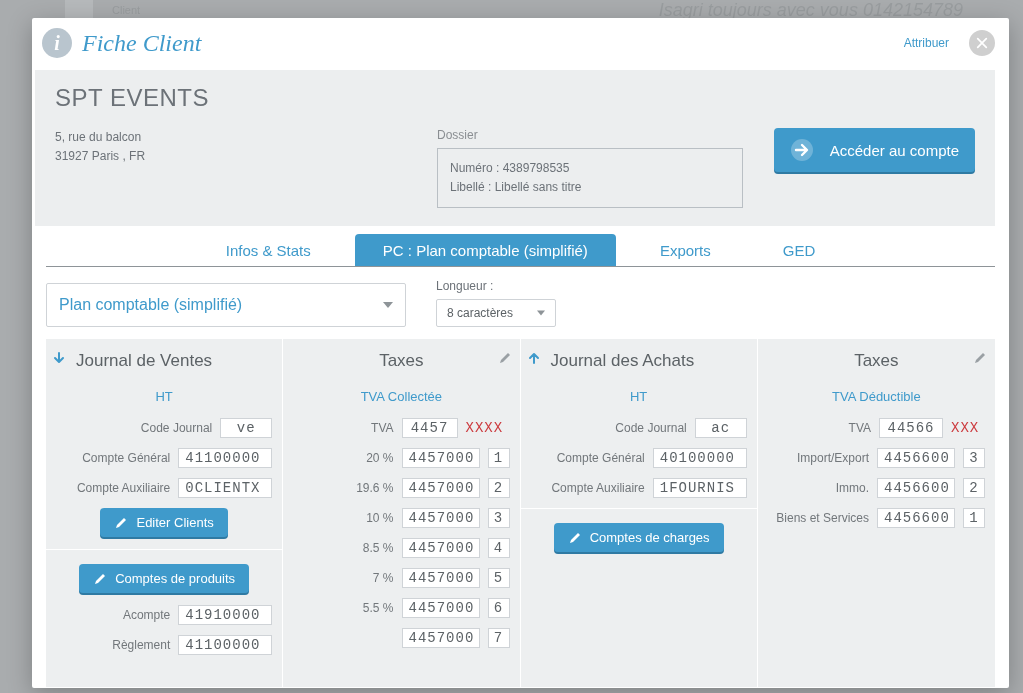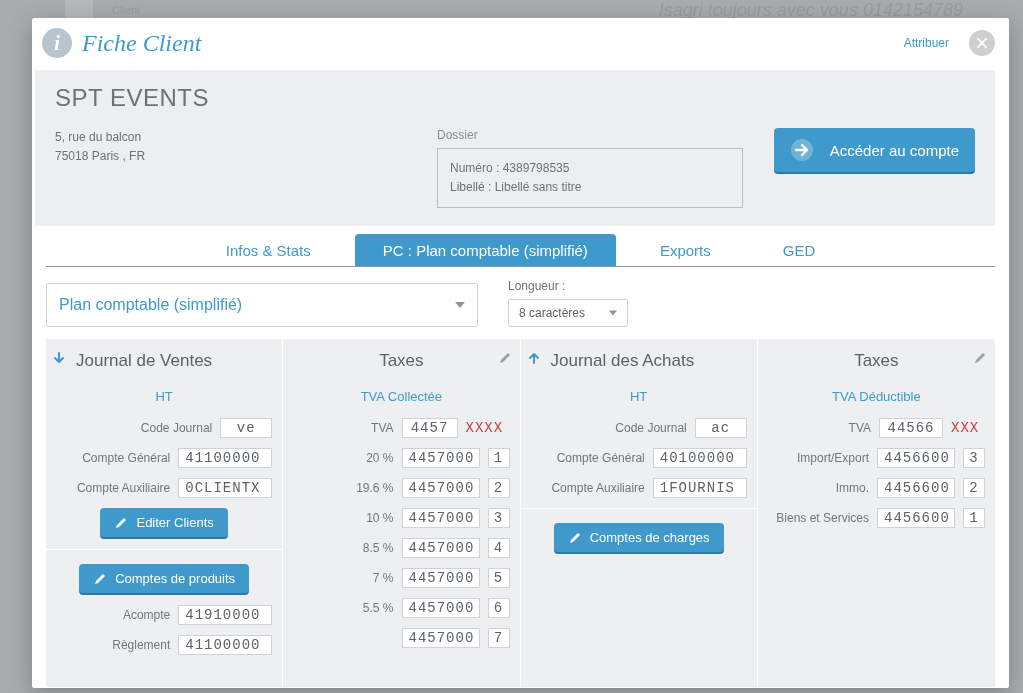--- a/index.html
+++ b/index.html
@@ -99,21 +99,21 @@
     border-top-left-radius:4px;border-top-right-radius:4px;
   }
   .tab.active{background:#3f9acb;color:#fff}
 
   
   .toolbar{
     margin:12px 14px 0 14px;display:flex;align-items:flex-end;gap:30px;
     padding:0 0 12px 0;
   }
   .plan-select{
-    width:432px;border:1px solid #cfd3d7;border-radius:2px;
+    width:360px;border:1px solid #cfd3d7;border-radius:2px;
     padding:12px 34px 12px 12px;color:#3f9acb;font-size:16px;
     position:relative;background:#fff;cursor:pointer;
   }
   .plan-select .caret{
     position:absolute;right:12px;top:50%;transform:translateY(-50%);
     width:0;height:0;border-left:5px solid transparent;border-right:5px solid transparent;
     border-top:6px solid #8e9498;
   }
   .len-block{color:#6c7278;font-size:12px}
   .len-block .mini-select{
@@ -199,21 +199,21 @@
           <path d="M2 2 L12 12 M12 2 L2 12" stroke="#fff" stroke-width="2" stroke-linecap="round"></path>
         </svg>
     </div>
   </div>
 
   <div class="header">
     <div class="client-name">SPT EVENTS</div>
 
     <div class="addr">
       <div>5, rue du balcon</div>
-      <div>75018 Paris , FR</div>
+      <div>31927 Paris , FR</div>
     </div>
 
     <div>
       <div class="dossier-lbl">Dossier</div>
       <div class="dossier-box">
         <div>Numéro : 4389798535</div>
         <div>Libellé : Libellé sans titre</div>
       </div>
     </div>
 

